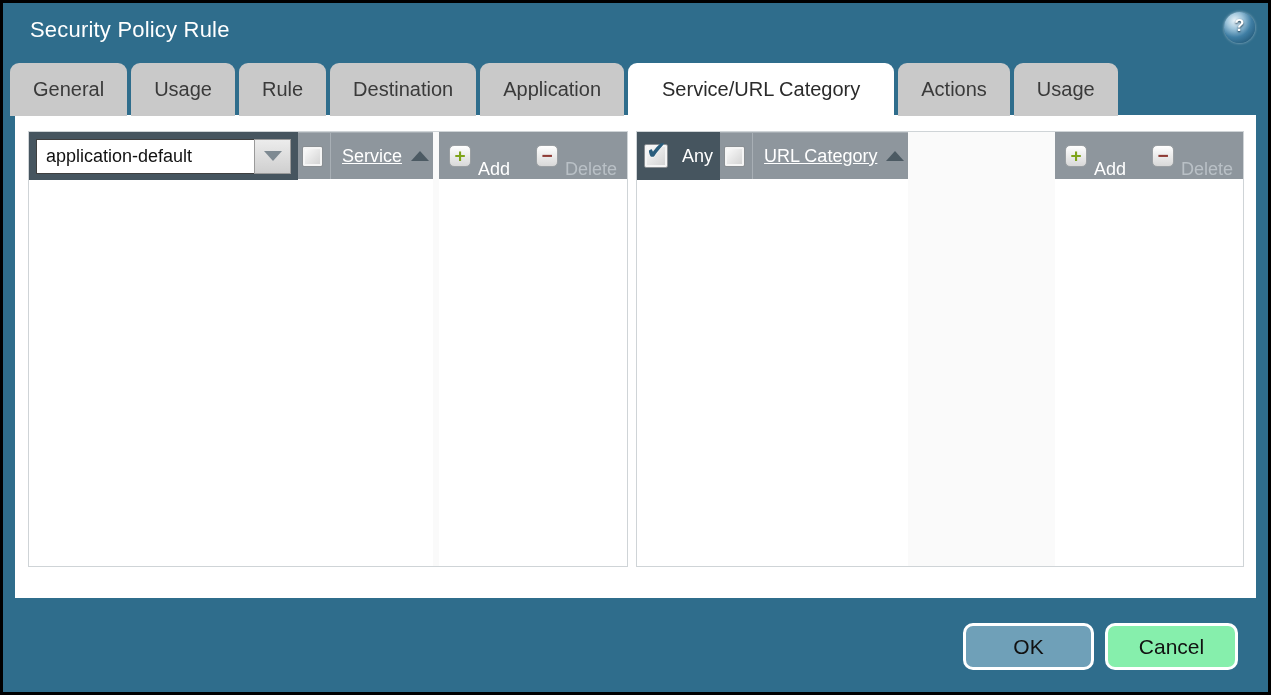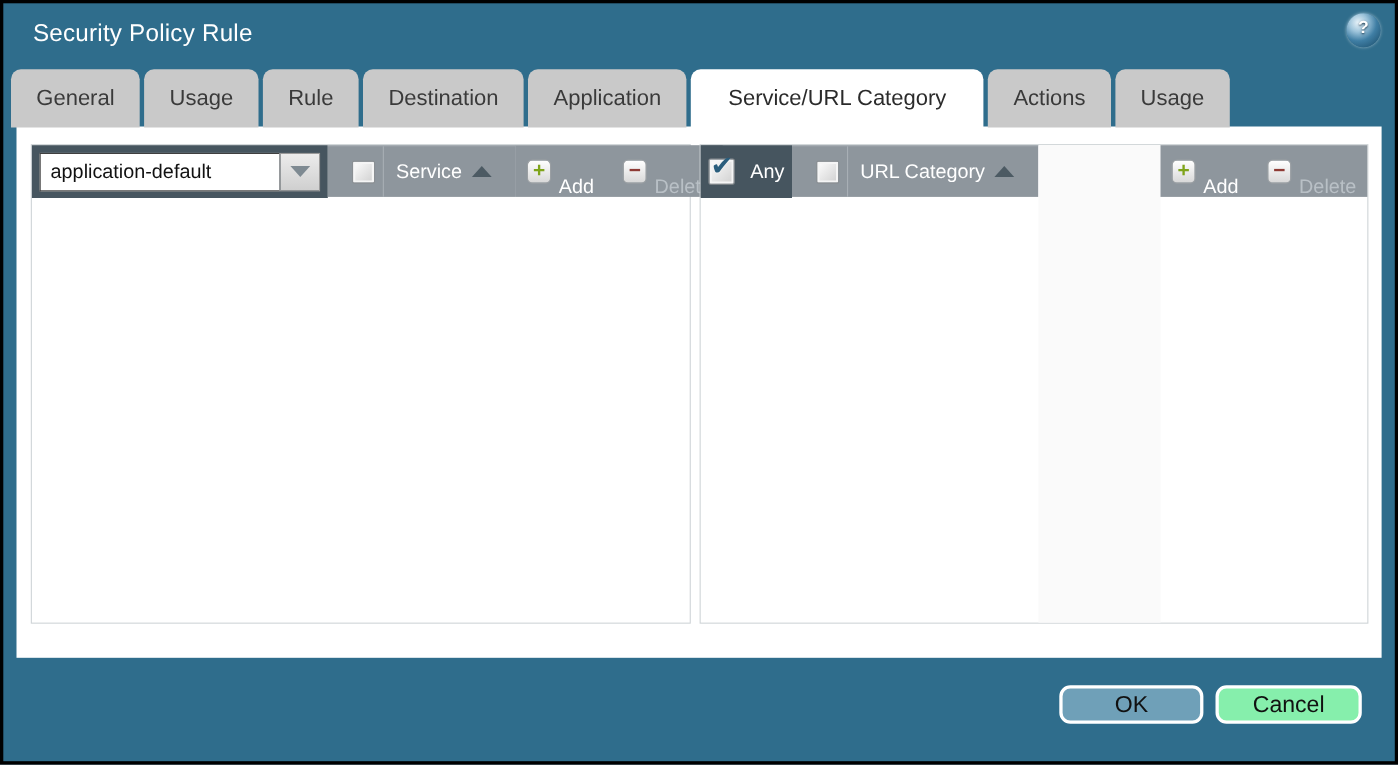--- a/index.html
+++ b/index.html
@@ -98,22 +98,23 @@
     align-items: center;
     padding: 0 7px;
   }
   .panel-header {
     height: 47px;
     background: #8E969D;
     border-top: 1px solid #a6adb3;
     flex: 0 0 auto;
     display: flex;
     align-items: center;
-    padding: 0 22px;
-    color: #fff;
+    padding: 0 4px;
+    color: #fff;
+    text-decoration: underline;
   }
   .panel-body {
     flex: 1 1 auto;
     background: #FAFAFA;
   }
   .panel-footer {
     height: 47px;
     background: #8E969D;
     flex: 0 0 auto;
     display: flex;
@@ -228,21 +229,21 @@
   }
   .foot-icon.plus  { color: #7FA41B; }
   .foot-icon.minus { color: #8E3B35; }
   .foot-label          { color: #fff;     font-size: 18px; margin-top: 28px; }
   .foot-label.disabled { color: #B9C0C6; }
 
   
   .action-btn {
     position: absolute;
     top: 620px;
-    height: 35px;
+    height: 47px;
     border-radius: 10px;
     border: 3px solid #fff;
     font-size: 21px;
     color: #111;
     font-family: "Liberation Sans", "DejaVu Sans", sans-serif;
     cursor: pointer;
   }
   .btn-ok     { left: 960px;  width: 131px; background: #6FA0B8; }
   .btn-cancel { left: 1102px; width: 133px; background: #86efac; }
 </style>

